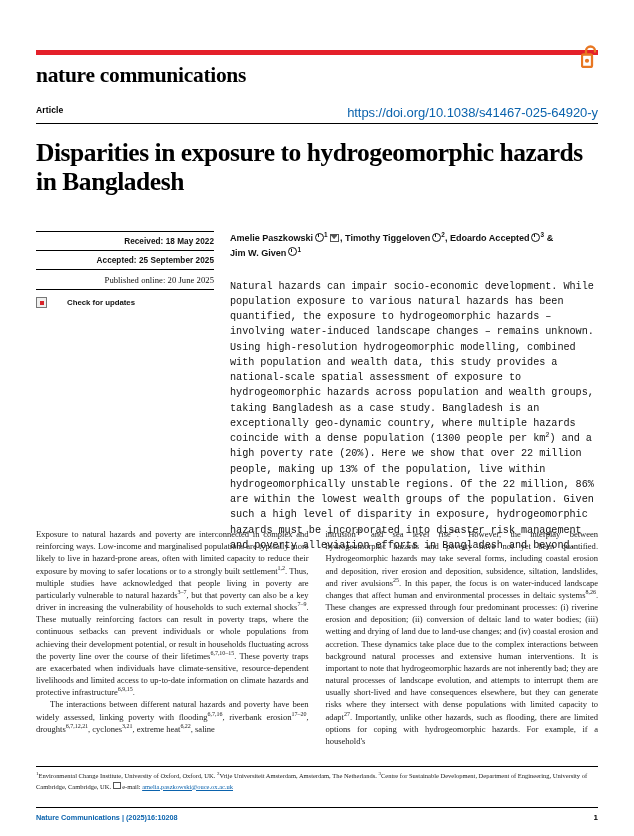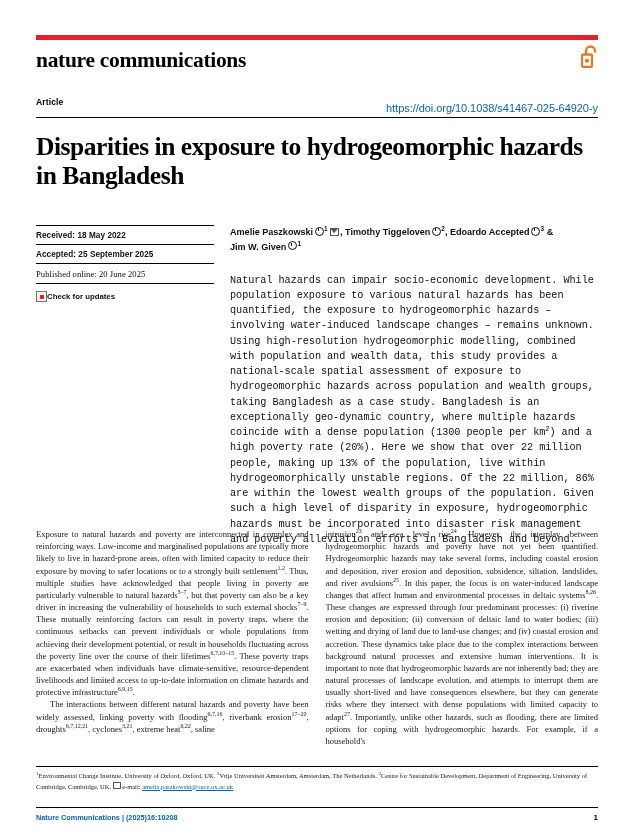--- a/index.html
+++ b/index.html
@@ -15,21 +15,21 @@
     font-family: "Liberation Sans", sans-serif;
     color: #1a1a1a;
     position: relative;
   }
   .page {
     position: absolute;
     left: 0; top: 0;
     width: 634px;
     height: 836px;
     box-sizing: border-box;
-    padding: 0 36px;
+    padding: 15px 36px;
   }
 
   
   .masthead {
     padding-top: 35px;
   }
   .red-rule {
     height: 5px;
     background: #e4202a;
     width: 100%;
@@ -41,37 +41,36 @@
     letter-spacing: -0.3px;
     color: #000;
     margin-top: 9px;
     line-height: 1.05;
   }
 
   
   .article-bar {
     margin-top: 18px;
     display: flex;
-    align-items: center;
+    align-items: flex-start;
     justify-content: space-between;
     padding-bottom: 3px;
     border-bottom: 1.4px solid #000;
   }
   .article-label {
     font-size: 8.6px;
     font-weight: bold;
     color: #000;
     letter-spacing: 0.1px;
   }
   .doi-link {
-    font-size: 11px;
+    font-size: 13px;
     color: #0b63ad;
     text-decoration: none;
     letter-spacing: -0.05px;
-    margin-top: 12px;
   }
 
   
   .oa-icon {
     position: absolute;
     right: 36px;
     top: 44px;
     width: 17px;
     height: 24px;
   }
@@ -91,20 +90,21 @@
   
   .head-cols {
     display: flex;
     margin-top: 34px;
   }
   .col-left {
     width: 192px;
     flex: none;
     padding-right: 14px;
     box-sizing: border-box;
+    text-align: right;
   }
   .col-right {
     flex: 1;
     padding-left: 2px;
   }
 
   .hist {
     border-top: 1.3px solid #000;
     font-size: 8.2px;
     font-weight: bold;
@@ -117,21 +117,21 @@
     font-weight: normal;
     font-size: 8.6px;
   }
   .hist.last {
     border-bottom: 1.3px solid #000;
   }
 
   .check-updates {
     display: flex;
     align-items: center;
-    gap: 0;
+    gap: 20px;
     margin-top: 7px;
     font-size: 7.8px;
     font-weight: bold;
     color: #111;
   }
   .cu-badge {
     width: 9px; height: 9px;
     border: 1px solid #777;
     background: #f0f0ef;
     display: inline-flex;

